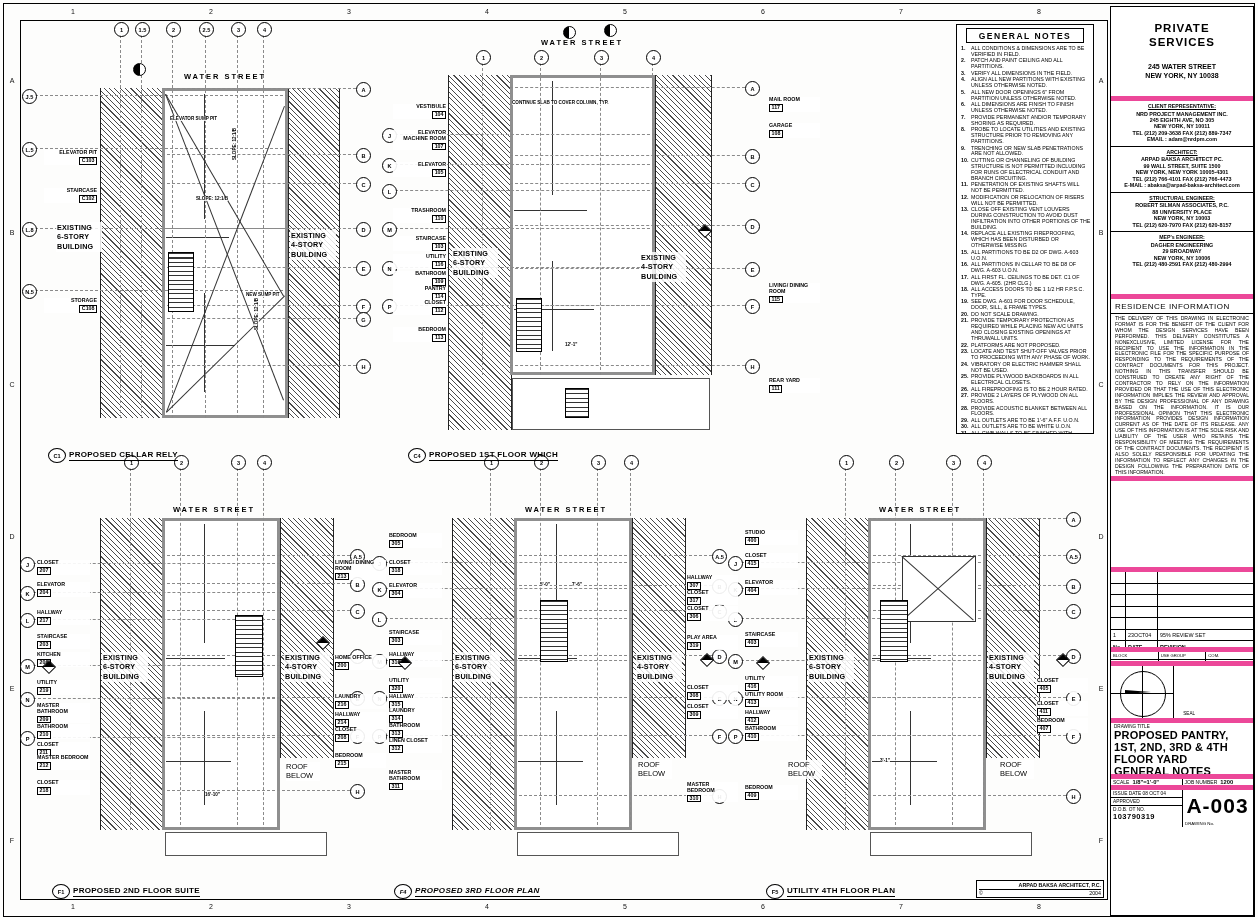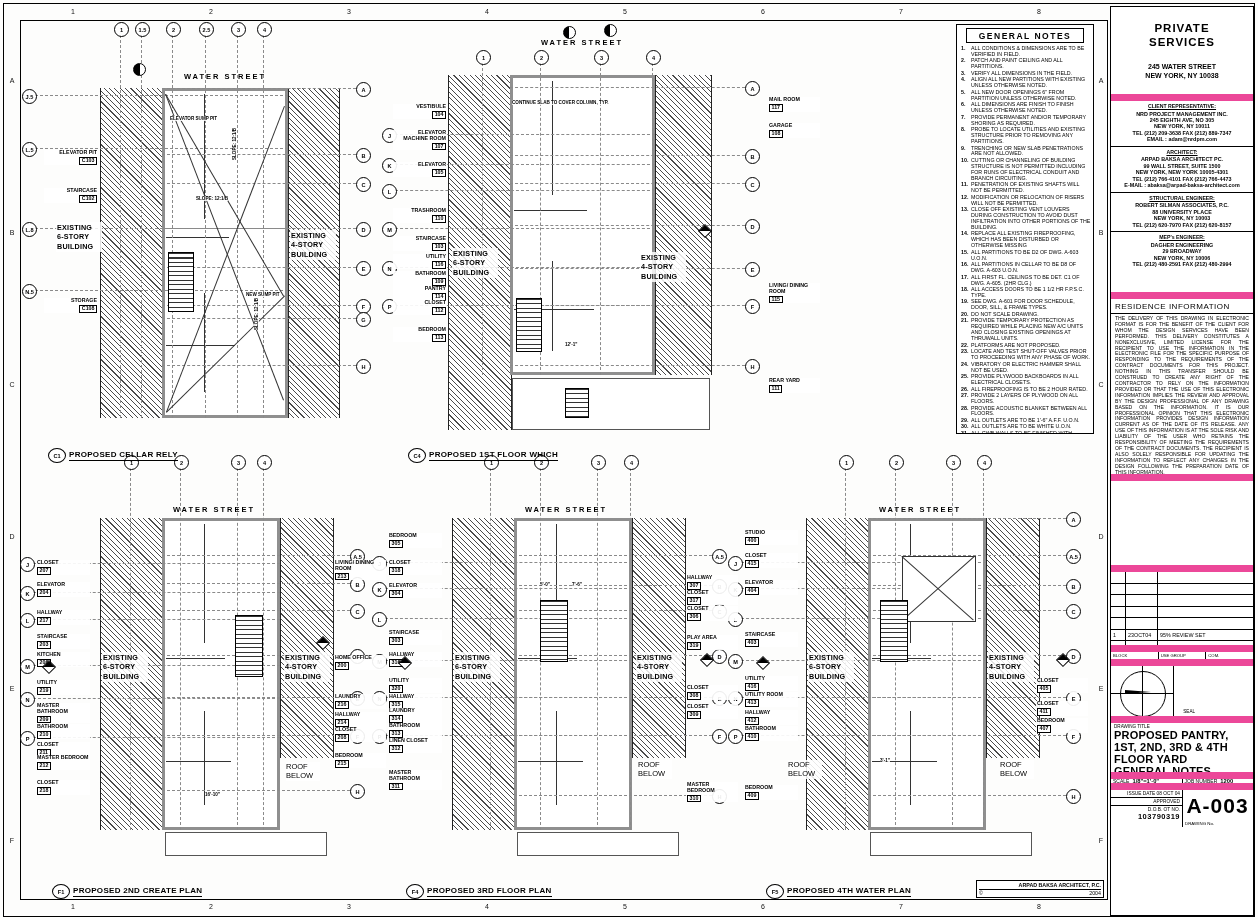--- a/index.html
+++ b/index.html
@@ -30,21 +30,21 @@
   .diamond{position:absolute;width:8px;height:8px;border:1px solid #000;transform:rotate(45deg);background:linear-gradient(135deg,#000 50%,#fff 50%);z-index:6;}
   .lined{position:absolute;height:0;border-top:1px solid #333;transform-origin:0 0;z-index:3;}
   
   .notesbox{position:absolute;left:956px;top:24px;width:138px;height:410px;border:1.3px solid #000;background:#fff;z-index:8;box-sizing:border-box;overflow:hidden;}
   .notestitle{margin:3px auto 3px;width:86%;border:1px solid #000;text-align:center;font-size:8.5px;font-weight:bold;letter-spacing:1.5px;padding:1.5px 0;}
   .note{display:flex;font-size:5.3px;line-height:1.12;margin:0 2px .6px 4px;font-weight:500;}
   .note .n{width:10px;flex:none;font-weight:bold;}
   .note .t{flex:1;}
   
   .tb{position:absolute;left:1110px;top:6px;width:144px;height:910px;border:1.5px solid #000;background:#fff;z-index:9;box-sizing:border-box;font-weight:bold;}
-  .tbs{position:relative;border-bottom:7px solid #ec4899;box-sizing:border-box;overflow:hidden;}
+  .tbs{position:relative;border-bottom:5px solid #ec4899;box-sizing:border-box;overflow:hidden;}
   .proj{height:94px;text-align:center;}
   .projname{font-size:11.5px;font-weight:bold;letter-spacing:1px;line-height:1.25;margin-top:14px;}
   .projaddr{font-size:7px;font-weight:bold;line-height:1.35;margin-top:12px;}
   .contacts{height:198px;}
   .csec{border-bottom:1px solid #000;text-align:center;padding:2px 1px 3px;}
   .csec:last-child{border-bottom:none;}
   .chead{font-size:5.2px;text-decoration:underline;margin-bottom:1.5px;}
   .cline{font-size:5.4px;line-height:1.2;}
   .elec{height:182px;font-weight:normal;}
   .electitle{font-size:8px;font-weight:normal;letter-spacing:.5px;border-bottom:1px solid #000;padding:3px 4px 2px;}
@@ -78,21 +78,21 @@
   .seal{position:absolute;right:58px;bottom:2px;font-size:4.6px;font-weight:normal;}
   .dtitle{height:56px;}
   .dtlabel{font-size:4.6px;font-weight:normal;padding:1px 3px 0;}
   .dtlines{font-size:11px;font-weight:bold;line-height:1.1;padding:0 3px;letter-spacing:.2px;}
   .scalerow{height:11px;display:flex;font-size:5px;font-weight:normal;}
   .scell{flex:1;border-right:1px solid #000;display:flex;align-items:center;padding:0 2px;gap:3px;}
   .scell:last-child{border-right:none;}
   .scell b{font-size:5.8px;}
   .tbbottom{height:37px;border-bottom:none;}
   .tbbl{position:absolute;left:0;top:0;width:71px;height:100%;border-right:1px solid #000;font-weight:normal;}
-  .tbrow{border-bottom:1px solid #000;font-size:4.8px;padding:1px 2px;text-align:right;}
+  .tbrow{border-bottom:1px solid #000;font-size:4.8px;padding:1px 2px;}
   .tbrow:last-child{border-bottom:none;}
   .dobnum{font-size:7.5px;font-weight:bold;letter-spacing:.5px;}
   .tbbr{position:absolute;left:71px;right:0;top:0;bottom:0;}
   .a001{font-size:21px;font-weight:bold;text-align:center;margin-top:4px;letter-spacing:1px;}
   .dnlabel{position:absolute;left:3px;bottom:1px;font-size:4.4px;font-weight:normal;}
   .credit{position:absolute;left:976px;top:880px;width:128px;z-index:8;background:#fff;border:1px solid #000;padding:1px 2px;box-sizing:border-box;}
   .credit .cf{font-size:5.3px;font-weight:bold;text-align:right;}
   .credit .cy{display:flex;justify-content:space-between;font-size:5.3px;border-top:1px solid #000;margin-top:1px;}
 </style>
 </head>
@@ -324,21 +324,21 @@
       <div class="bldg" style="left: 102px; top: 652px; width: 44px;">EXISTING 6-STORY BUILDING</div>
       <div class="bldg" style="left: 284px; top: 652px; width: 44px;">EXISTING 4-STORY BUILDING</div>
       <div class="roof" style="left: 286px; top: 762px; width: 34px;">ROOF BELOW</div>
       <div class="stairs" style="left: 235px; top: 615px; width: 26px; height: 60px; position: absolute;"></div>
       <div class="yard" style="left: 165px; top: 832px; width: 160px; height: 22px; position: absolute;"></div>
       <div class="annot" style="left: 205px; top: 792px;">16'-10"</div>
       <div class="diamond" style="left: 44px; top: 662px;"></div>
       <div class="diamond" style="left: 318px; top: 638px;"></div>
       <div class="ptitle" style="left: 52px; top: 884px;">
         <span class="ttag">F1</span>
-        <span class="ttext">PROPOSED 2ND CREATE PLAN</span>
+        <span class="ttext">PROPOSED 2ND FLOOR SUITE</span>
       </div>
       <div class="hatch" style="left: 452px; top: 518px; width: 62px; height: 312px; position: absolute;"></div>
       <div class="hatch" style="left: 632px; top: 518px; width: 52px; height: 240px; position: absolute;"></div>
       <div class="interior" style="left: 514px; top: 518px; width: 118px; height: 312px; position: absolute;"></div>
       <div class="part" style="left: 556px; top: 524px; width: 1px; height: 118.56px;"></div>
       <div class="part" style="left: 518px; top: 658.4px; width: 59px; height: 1px;"></div>
       <div class="part" style="left: 556px; top: 711.44px; width: 1px; height: 93.6px;"></div>
       <div class="part" style="left: 518px; top: 761.36px; width: 64.9px; height: 1px;"></div>
       <div class="street" style="left: 566px; top: 505px;">WATER STREET</div>
       <div class="bubble" style="left: 484px; top: 455px;">1</div>
@@ -395,21 +395,21 @@
       <div class="room" style="left: 686px; top: 782px; width: 50px; text-align: left;"><div>MASTER BEDROOM</div><span class="num">310</span></div>
       <div class="bldg" style="left: 454px; top: 652px; width: 44px;">EXISTING 6-STORY BUILDING</div>
       <div class="bldg" style="left: 636px; top: 652px; width: 44px;">EXISTING 4-STORY BUILDING</div>
       <div class="roof" style="left: 638px; top: 760px; width: 34px;">ROOF BELOW</div>
       <div class="stairs" style="left: 540px; top: 600px; width: 26px; height: 60px; position: absolute;"></div>
       <div class="yard" style="left: 517px; top: 832px; width: 160px; height: 22px; position: absolute;"></div>
       <div class="annot" style="left: 540px; top: 582px;">5'-0"</div>
       <div class="annot" style="left: 572px; top: 582px;">7'-6"</div>
       <div class="diamond" style="left: 400px; top: 658px;"></div>
       <div class="diamond" style="left: 702px; top: 655px;"></div>
-      <div class="ptitle" style="left: 406px; top: 884px;">
+      <div class="ptitle" style="left: 394px; top: 884px; font-style: italic;">
         <span class="ttag">F4</span>
         <span class="ttext">PROPOSED 3RD FLOOR PLAN</span>
       </div>
       <div class="hatch" style="left: 806px; top: 518px; width: 62px; height: 312px; position: absolute;"></div>
       <div class="hatch" style="left: 986px; top: 518px; width: 52px; height: 240px; position: absolute;"></div>
       <div class="interior" style="left: 868px; top: 518px; width: 118px; height: 312px; position: absolute;"></div>
       <div class="part" style="left: 910px; top: 524px; width: 1px; height: 118.56px;"></div>
       <div class="part" style="left: 872px; top: 658.4px; width: 59px; height: 1px;"></div>
       <div class="part" style="left: 910px; top: 711.44px; width: 1px; height: 93.6px;"></div>
       <div class="part" style="left: 872px; top: 761.36px; width: 64.9px; height: 1px;"></div>
@@ -467,21 +467,21 @@
       <div class="roof" style="left: 788px; top: 760px; width: 34px;">ROOF BELOW</div>
       <div class="roof" style="left: 1000px; top: 760px; width: 34px;">ROOF BELOW</div>
       <div class="stairs" style="left: 880px; top: 600px; width: 26px; height: 60px; position: absolute;"></div>
       <div class="yard" style="left: 870px; top: 832px; width: 160px; height: 22px; position: absolute;"></div>
       <div class="xbox" style="left: 902px; top: 556px; width: 72px; height: 64px; position: absolute;"></div>
       <div class="annot" style="left: 880px; top: 758px;">3'-1"</div>
       <div class="diamond" style="left: 758px; top: 658px;"></div>
       <div class="diamond" style="left: 1058px; top: 655px;"></div>
       <div class="ptitle" style="left: 766px; top: 884px;">
         <span class="ttag">F5</span>
-        <span class="ttext">PROPOSED 4TH WATER PLAN</span>
+        <span class="ttext">UTILITY 4TH FLOOR PLAN</span>
       </div>
     </div>
 
   <div class="notesbox">
     <div class="notestitle">GENERAL NOTES</div>
     <div id="noteslist">
         <div class="note">
           <span class="n">1.</span>
           <span class="t">ALL CONDITIONS &amp; DIMENSIONS ARE TO BE VERIFIED IN FIELD.</span>
         </div>

